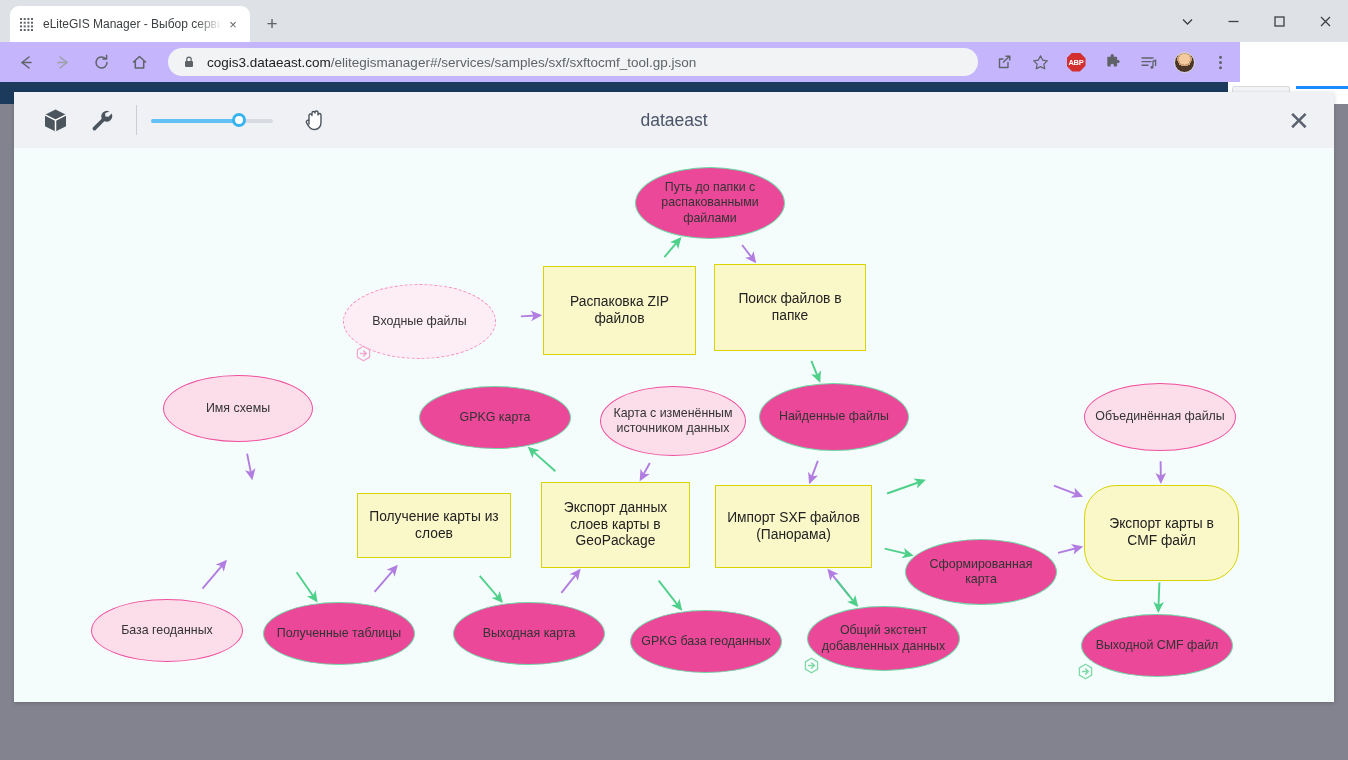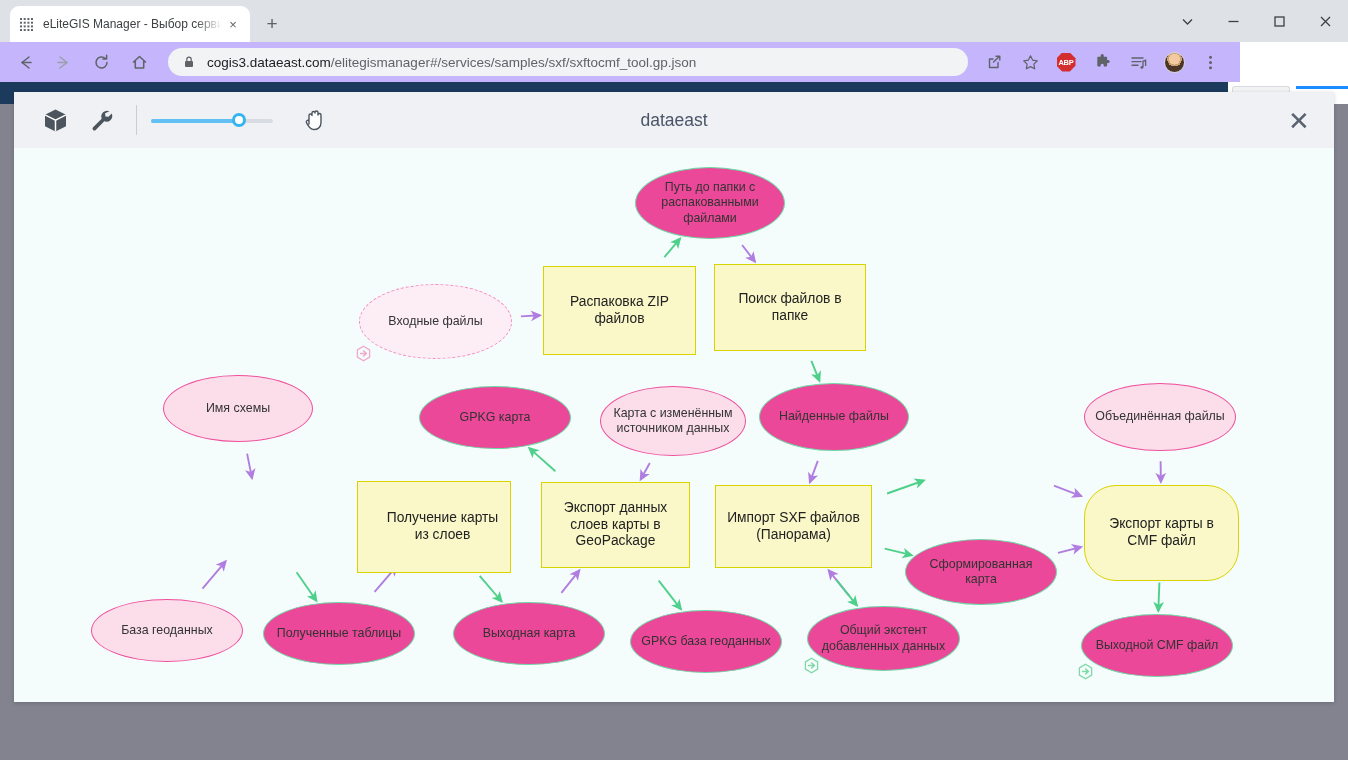--- a/index.html
+++ b/index.html
@@ -64,21 +64,21 @@
   .br-omnibox {
     flex: 1 1 auto; height: 28px; background: #f1f3f4;
     border-radius: 14px; margin: 0 8px 0 10px;
     display: flex; align-items: center; padding: 0 14px;
     max-width: 960px;
   }
   .br-lock { width: 14px; height: 14px; margin-right: 11px; flex:0 0 14px;
     display:flex; align-items:center; justify-content:center; }
   .br-url { font-size: 13.5px; color: #202124; white-space: nowrap; }
   .br-url .dim { color: #5f6368; }
-  .br-acts { display: flex; align-items: flex-end; padding-right: 12px; margin-left: auto; }
+  .br-acts { display: flex; align-items: flex-end; padding-right: 2px; margin-left: auto; }
   .br-act { width: 30px; height: 30px; margin: 0 3px;
     display: flex; align-items: center; justify-content: center; color: #5f6368; }
   .abp-badge {
     width: 19px; height: 19px; background: #d32f2f; color: #fff;
     font-size: 7.5px; font-weight: bold; display: flex;
     align-items: center; justify-content: center; letter-spacing: -0.2px;
     clip-path: polygon(30% 0,70% 0,100% 30%,100% 70%,70% 100%,30% 100%,0 70%,0 30%);
   }
   .avatar {
     width: 21px; height: 21px; border-radius: 50%;
@@ -370,21 +370,21 @@
             <line x1="1044.0" y1="404.8" x2="1067.1" y2="399.0" stroke="#b17de0" stroke-width="1.9" marker-end="url(#ah-purple)"></line>
             <line x1="1039.9" y1="337.6" x2="1067.2" y2="348.1" stroke="#b17de0" stroke-width="1.9" marker-end="url(#ah-purple)"></line>
             <line x1="1146.6" y1="313.2" x2="1146.9" y2="334.0" stroke="#b17de0" stroke-width="1.9" marker-end="url(#ah-purple)"></line>
             <line x1="1145.4" y1="434.5" x2="1144.3" y2="463.0" stroke="#4fd08a" stroke-width="1.9" marker-end="url(#ah-green)"></line>
           </g>
       </svg>
       <div id="graph">
           <div class="node param" style="left: 621px; top: 19px; width: 150px; height: 72px;">
             <span class="lbl">Путь до папки с распакованными файлами</span>
           </div>
-          <div class="node var dashed" style="left: 345px; top: 136px; width: 153px; height: 75px; justify-content: center;">
+          <div class="node var dashed" style="left: 329px; top: 136px; width: 153px; height: 75px; justify-content: center;">
             <span class="lbl">Входные файлы</span>
           </div>
           <div class="badge" style="left: 341px; top: 197px;">
             <svg width="17" height="17" viewBox="0 0 17 17">
               <path d="M8.5 1.3 L14.6 4.9 L14.6 12.1 L8.5 15.7 L2.4 12.1 L2.4 4.9 Z" fill="none" stroke="#f3a8cd" stroke-width="1.3"></path>
               <path d="M5.6 8.5 H10 M8.7 6 L11.4 8.5 L8.7 11" stroke="#f3a8cd" stroke-width="1.6" fill="none" stroke-linecap="round" stroke-linejoin="round"></path>
             </svg>
           </div>
           <div class="node proc" style="left: 529px; top: 118px; width: 153px; height: 89px;">
             <span class="lbl">Распаковка ZIP файлов</span>
@@ -400,21 +400,21 @@
           </div>
           <div class="node var" style="left: 586px; top: 238px; width: 146px; height: 70px;">
             <span class="lbl">Карта с изменённым источником данных</span>
           </div>
           <div class="node param" style="left: 745px; top: 235px; width: 150px; height: 68px;">
             <span class="lbl">Найденные файлы</span>
           </div>
           <div class="node var" style="left: 1070px; top: 235px; width: 152px; height: 68px;">
             <span class="lbl">Объединённая файлы</span>
           </div>
-          <div class="node proc" style="left: 343px; top: 333px; width: 154px; height: 92px; padding-left: 17px;">
+          <div class="node proc" style="left: 343px; top: 345px; width: 154px; height: 65px;">
             <span class="lbl">Получение карты из слоев</span>
           </div>
           <div class="node proc" style="left: 527px; top: 334px; width: 149px; height: 86px;">
             <span class="lbl">Экспорт данных слоев карты в GeoPackage</span>
           </div>
           <div class="node proc" style="left: 701px; top: 337px; width: 157px; height: 83px;">
             <span class="lbl">Импорт SXF файлов (Панорама)</span>
           </div>
           <div class="node param" style="left: 891px; top: 391px; width: 152px; height: 66px;">
             <span class="lbl">Сформированная карта</span>

